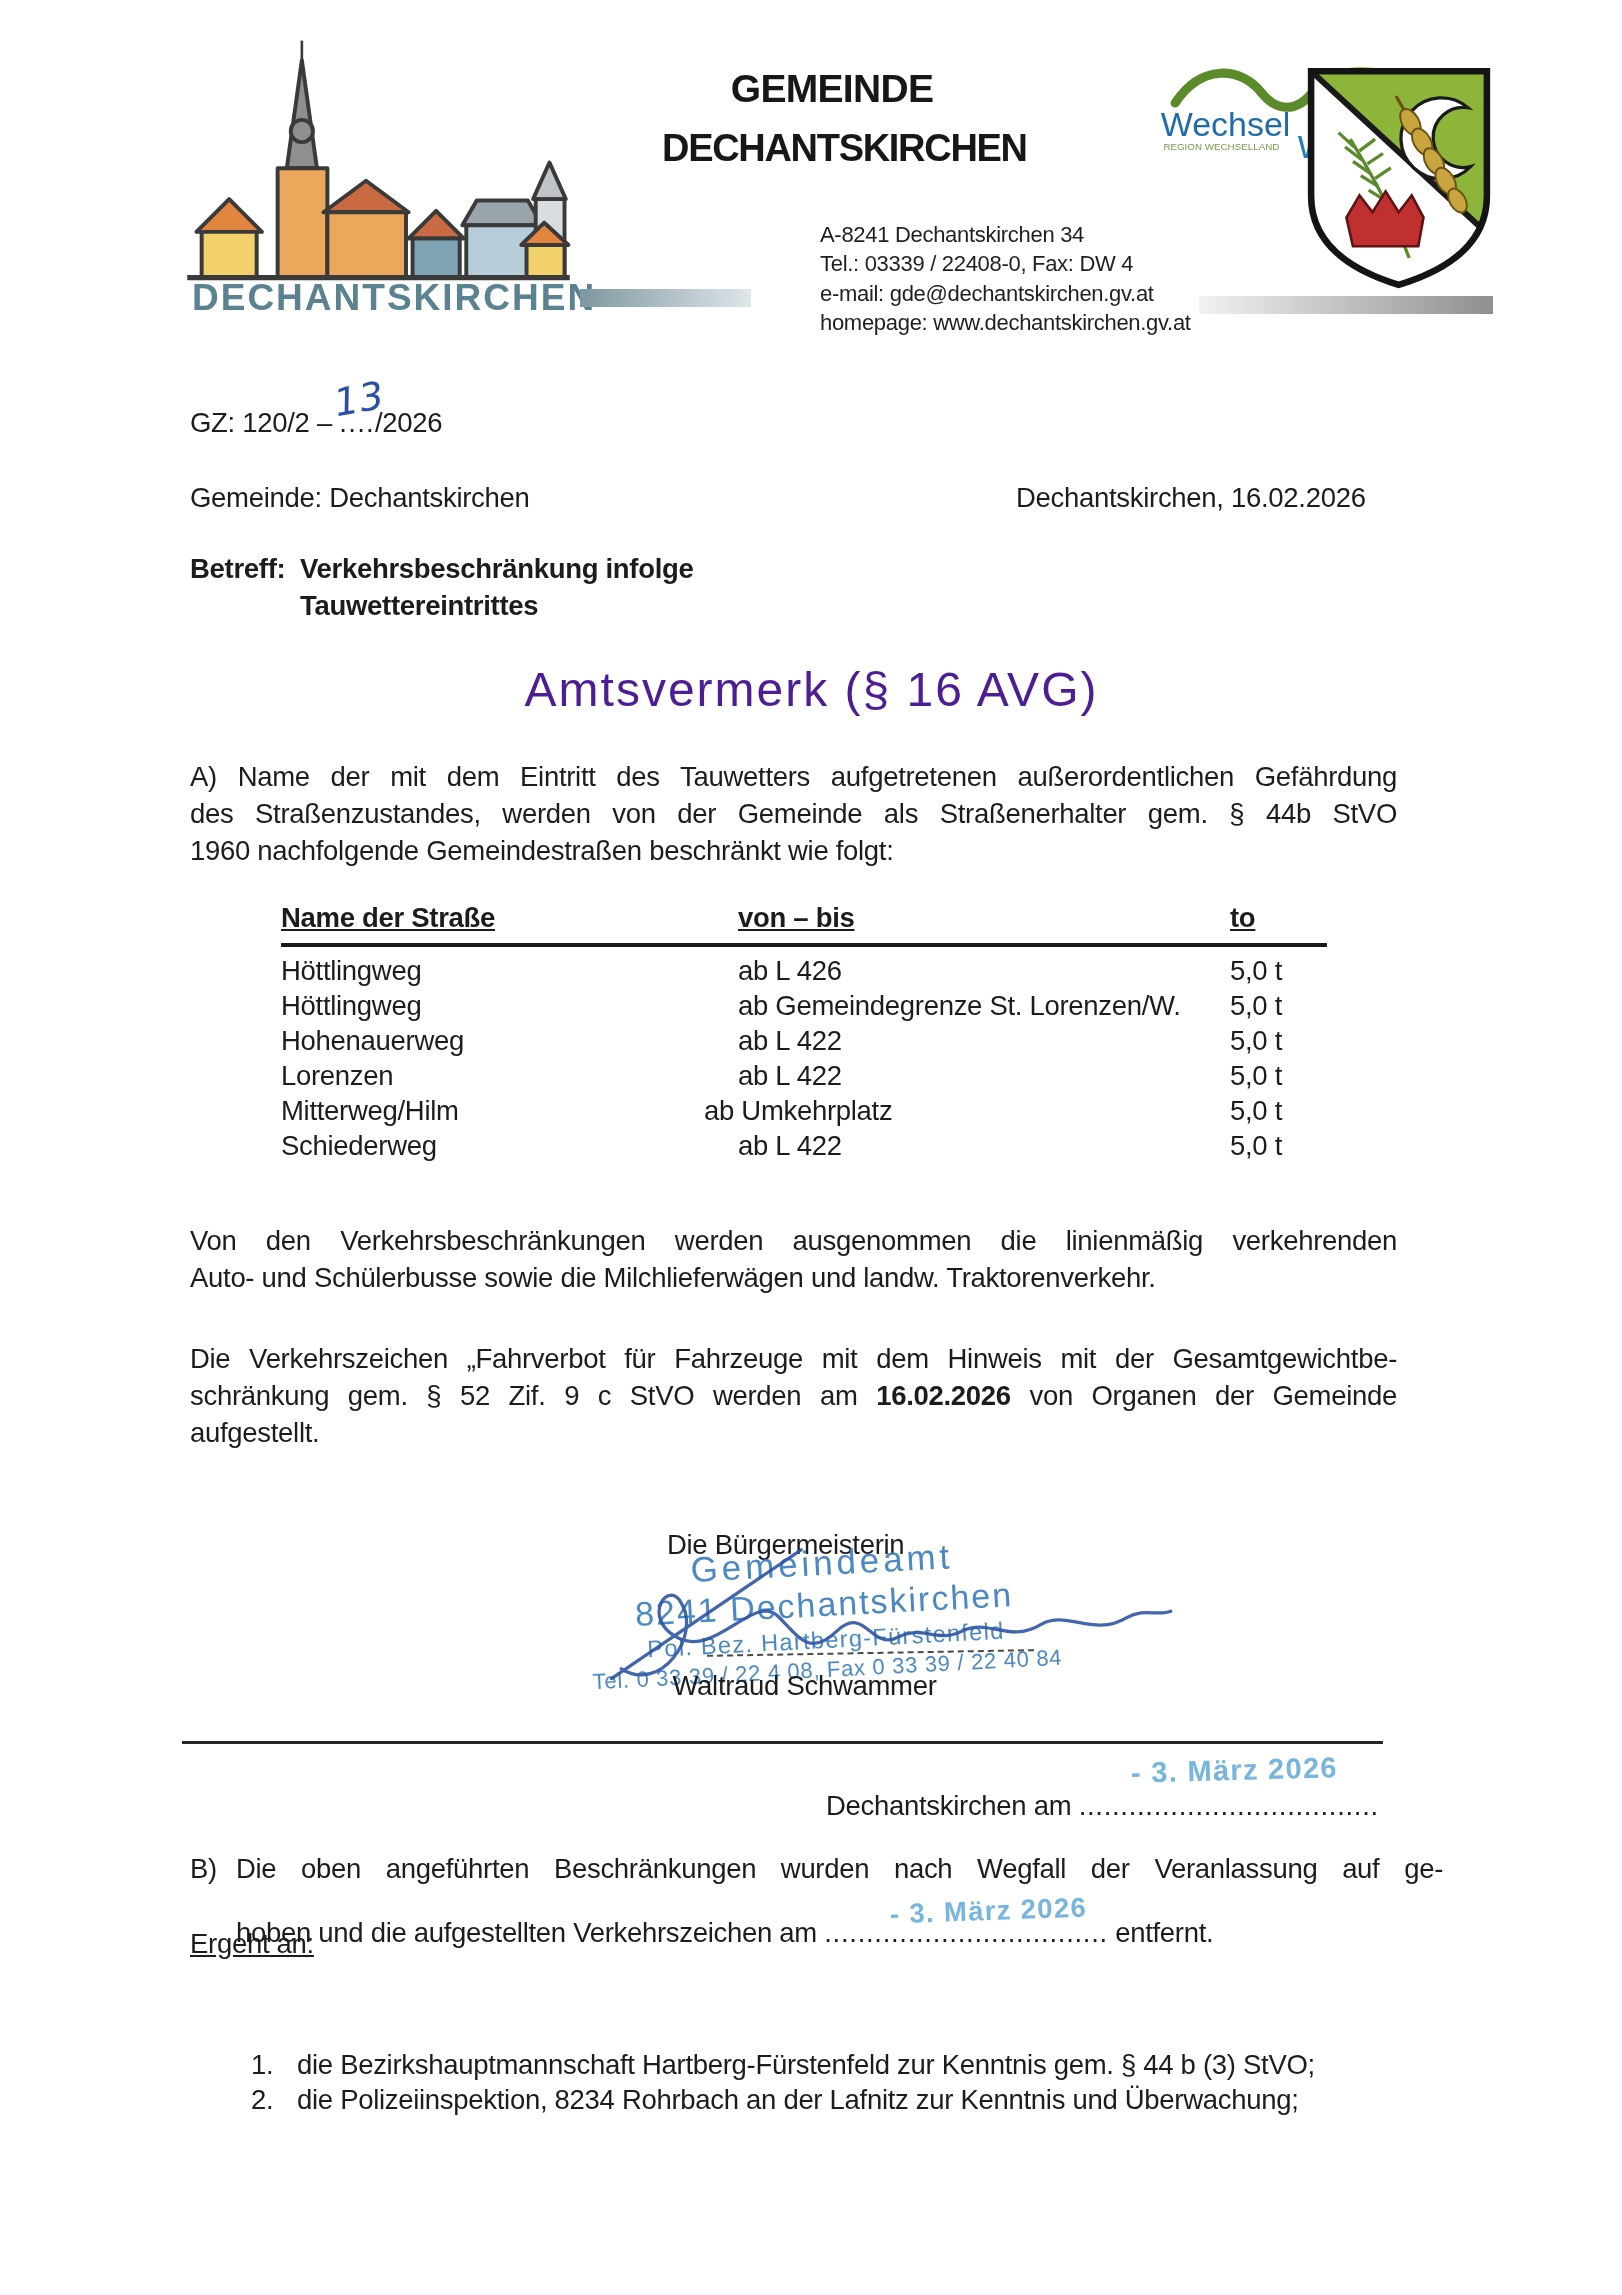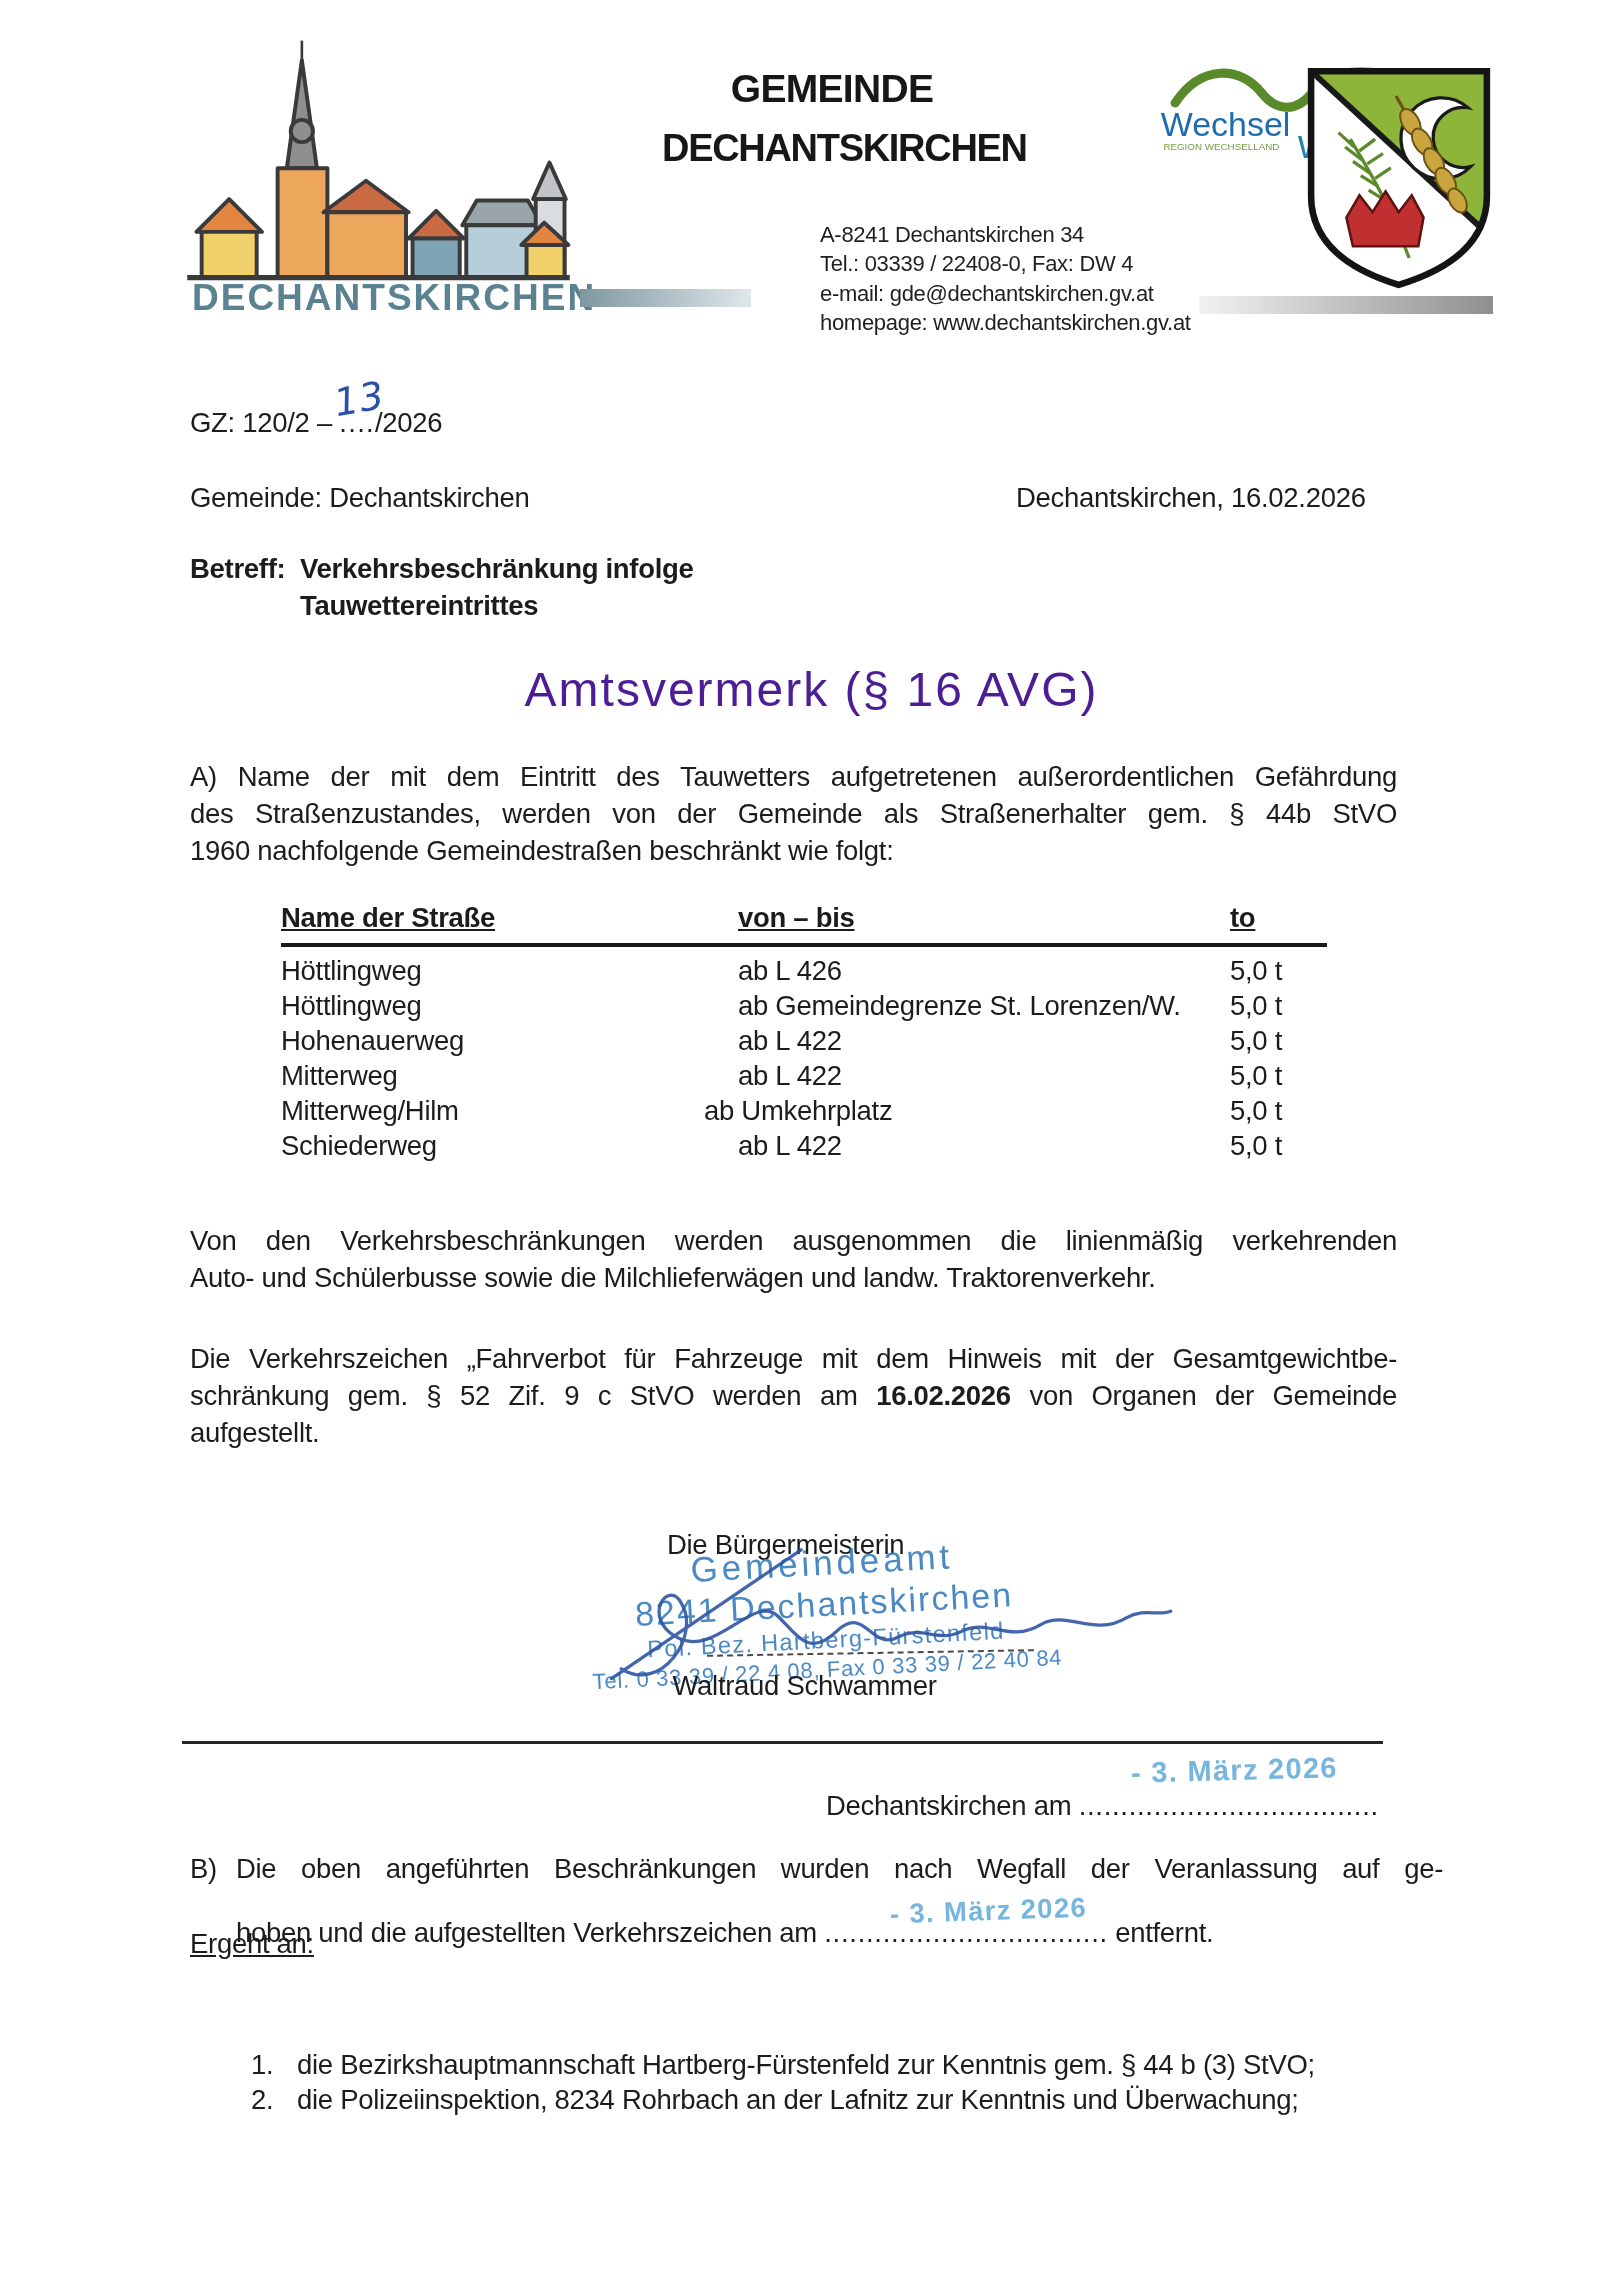--- a/index.html
+++ b/index.html
@@ -210,21 +210,21 @@
         <div class="c-name">Höttlingweg</div>
         <div class="c-von">ab Gemeindegrenze St. Lorenzen/W.</div>
         <div class="c-to">5,0 t</div>
       </div>
       <div class="trow">
         <div class="c-name">Hohenauerweg</div>
         <div class="c-von">ab L 422</div>
         <div class="c-to">5,0 t</div>
       </div>
       <div class="trow">
-        <div class="c-name">Mitterweg</div>
+        <div class="c-name">Lorenzen</div>
         <div class="c-von">ab L 422</div>
         <div class="c-to">5,0 t</div>
       </div>
       <div class="trow">
         <div class="c-name">Mitterweg/Hilm</div>
         <div class="c-von outdent">ab Umkehrplatz</div>
         <div class="c-to">5,0 t</div>
       </div>
       <div class="trow">
         <div class="c-name">Schiederweg</div>

